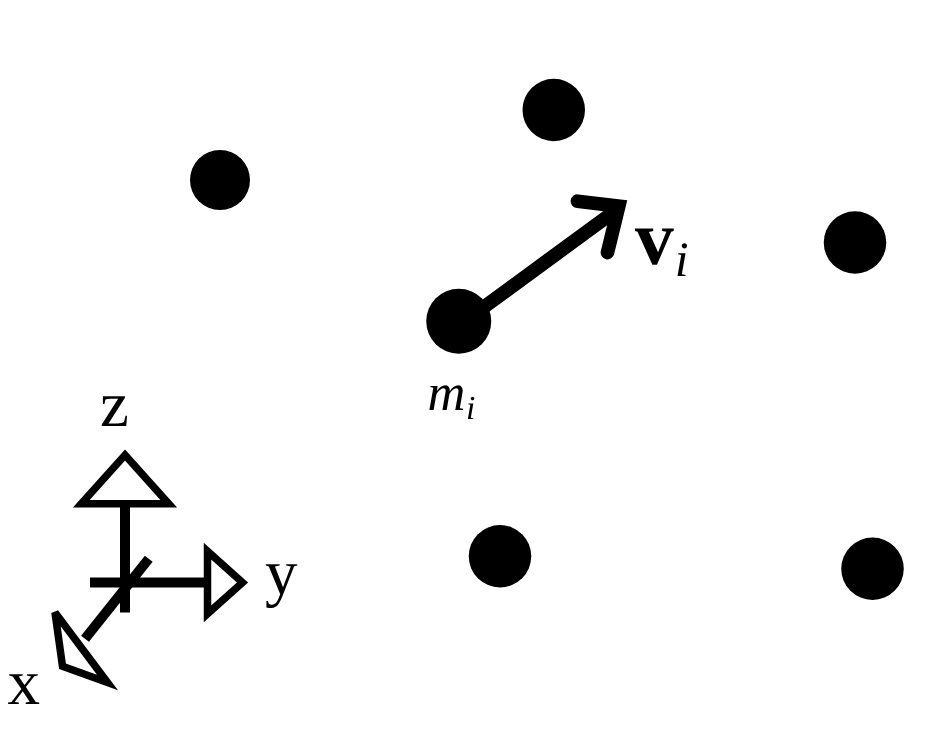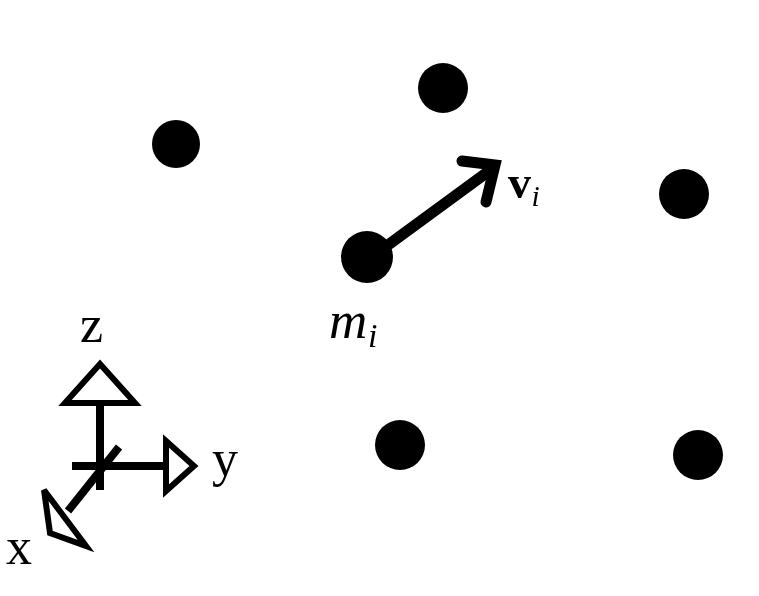--- a/index.html
+++ b/index.html
@@ -58,22 +58,22 @@
     font-style: italic;
     font-weight: normal;
     font-size: 0.64em;
     position: relative;
     top: 0.26em;
     left: 0.02em;
   }
   #label-z  { left: 80px;  top: 299px; font-size: 52px; }
   #label-y  { left: 212px; top: 433px; font-size: 52px; }
   #label-x  { left: 6px;   top: 521px; font-size: 52px; }
-  #label-mi { left: 329px; top: 294px; font-size: 53px; }
-  #label-vi { left: 508px; top: 160px; font-size: 46px; }
+  #label-mi { left: 342px; top: 294px; font-size: 42px; }
+  #label-vi { left: 508px; top: 160px; font-size: 62px; }
 </style>
 </head>
 <body>
 
 <div id="figure-root">
 
   <svg id="figure-svg" viewBox="0 0 759 596" aria-hidden="true">
 
     <g>
       <circle cx="176" cy="144" r="24" fill="#000000"></circle>

